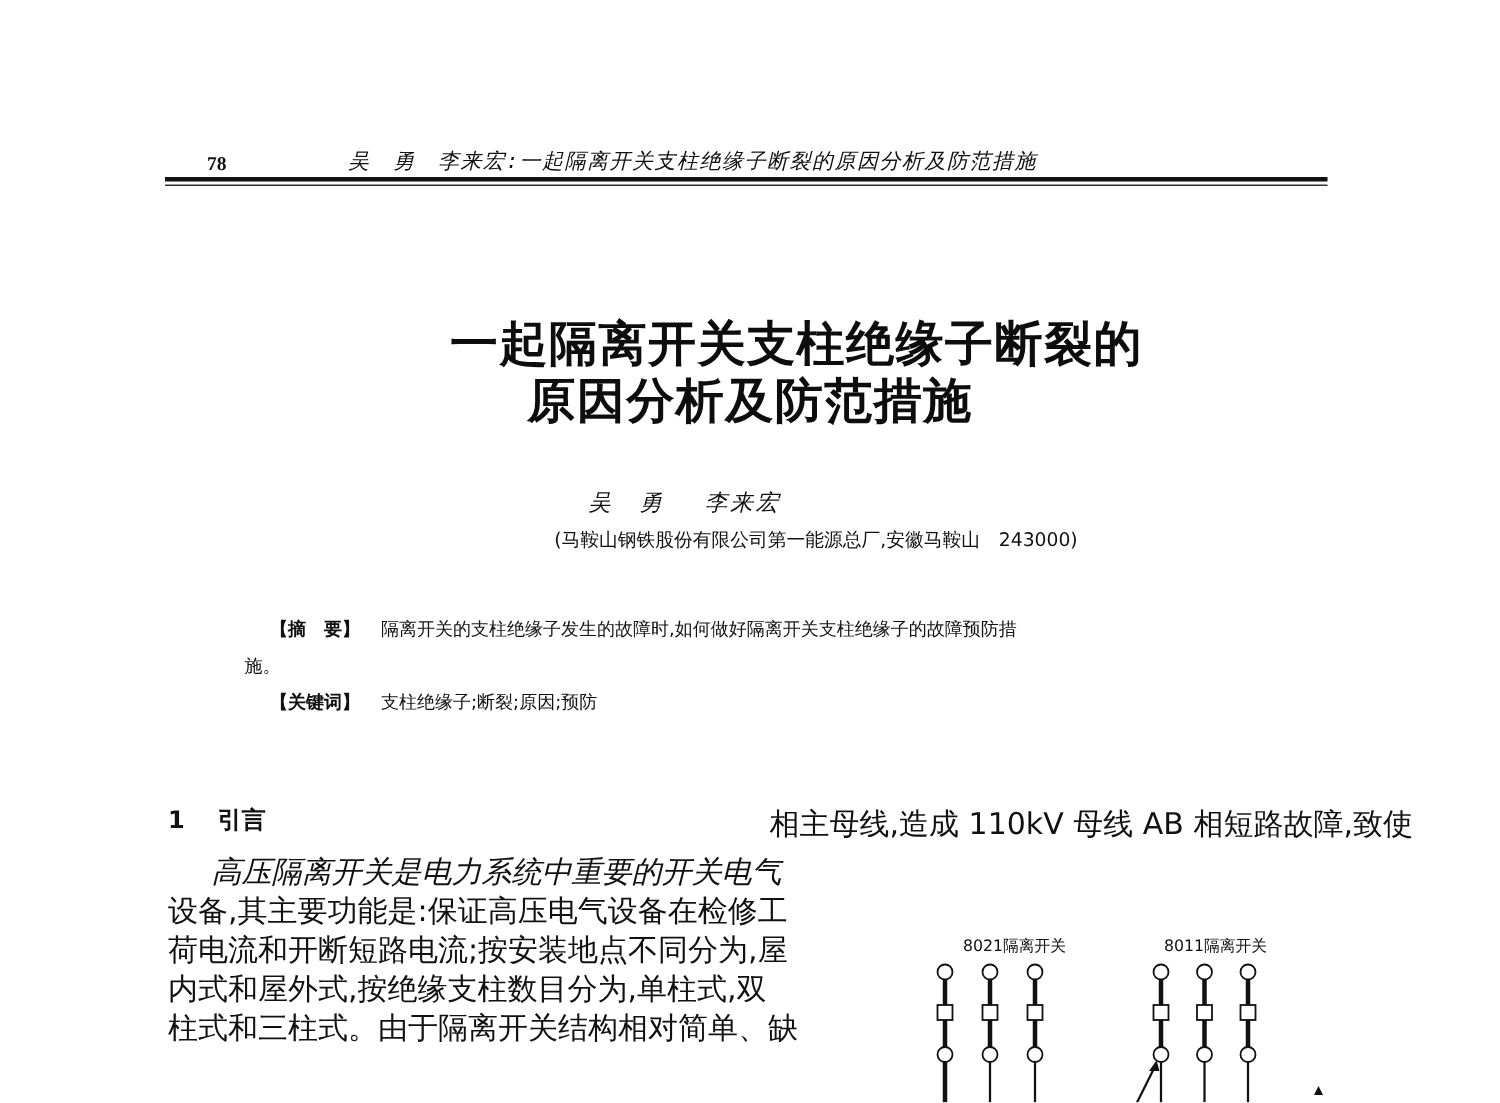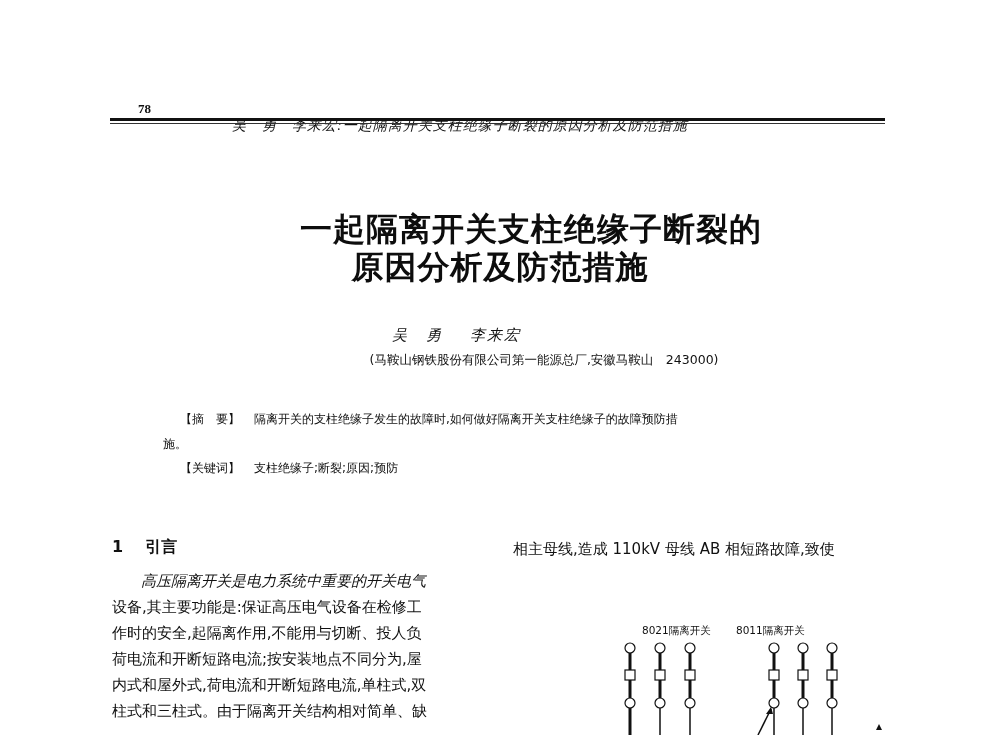--- a/index.html
+++ b/index.html
@@ -19,24 +19,24 @@
 
     
     .page-number {
       left: 114px; top: 101px;
       font-size: 13px;
       font-family: "Liberation Serif", serif;
       font-weight: bold;
       margin-left: 24px;
     }
     .running-title {
-      left: 232px; top: 117px;
+      left: 232px; top: 99px;
       font-size: 14px;
       letter-spacing: 1px;
-      font-family: Liberation Serif, serif;
+      font-family: Liberation Mono, monospace;
       font-style: italic;
     }
     .rule-thick {
       left: 110px; top: 118px; width: 775px; height: 3px;
       background: #111;
     }
     .rule-thin {
       left: 110px; top: 123px; width: 775px; height: 1px;
       background: #333;
     }
@@ -71,25 +71,25 @@
     }
 
     
     .abs-line {
       font-size: 12px;
       font-family: "DejaVu Sans", sans-serif;
     }
     .abstract-1 { left: 180px; top: 411px; }
     .abstract-2 { left: 163px; top: 436px; }
     .keywords   { left: 180px; top: 460px; }
-    .label { font-weight: normal; margin-right: 14px; }
+    .label { font-weight: bold; margin-right: 14px; }
 
     
     .col-text {
-      font-size: 15px;
+      font-size: 20px;
       font-family: "DejaVu Sans", sans-serif;
       line-height: 26px;
       color: #111;
     }
     .section-heading {
       left: 112px; top: 537px;
       font-size: 16px;
       font-weight: bold;
       font-family: "DejaVu Sans", sans-serif;
     }
@@ -105,21 +105,21 @@
     }
     .right-col .line { white-space: nowrap; height: 26px; }
 
     
     .fig-label {
       font-size: 10.5px;
       font-family: "DejaVu Sans", sans-serif;
       top: 624px;
     }
     .fig-label-802 { left: 642px; }
-    .fig-label-8011 { left: 736px; }
+    .fig-label-8011 { left: 776px; }
     .diagram {
       left: 600px; top: 640px;
     }
   </style>
 </head>
 <body>
 
 <div class="abs page-number">78</div>
 <div class="abs running-title">吴　勇　李来宏:一起隔离开关支柱绝缘子断裂的原因分析及防范措施</div>
 <div class="abs rule-thick"></div>
@@ -142,23 +142,22 @@
   <span class="label">【关键词】</span><span>支柱绝缘子;断裂;原因;预防</span>
 </div>
 
 <div class="abs section-heading">
   <span class="num">1</span><span>引言</span>
 </div>
 
 <div class="abs col-text left-col">
   <div class="line indent">高压隔离开关是电力系统中重要的开关电气</div>
   <div class="line">设备,其主要功能是:保证高压电气设备在检修工</div>
-  <div class="line">作时的安全,起隔离作用,不能用与切断、投人负</div>
   <div class="line">荷电流和开断短路电流;按安装地点不同分为,屋</div>
-  <div class="line">内式和屋外式,荷电流和开断短路电流,单柱式,双</div>
+  <div class="line">内式和屋外式,按绝缘支柱数目分为,单柱式,双</div>
   <div class="line">柱式和三柱式。由于隔离开关结构相对简单、缺</div>
 </div>
 
 <div class="abs col-text right-col">
   <div class="line">相主母线,造成 110kV 母线 AB 相短路故障,致使</div>
 </div>
 
 <div class="abs fig-label fig-label-802">8021隔离开关</div>
 <div class="abs fig-label fig-label-8011">8011隔离开关</div>
 

